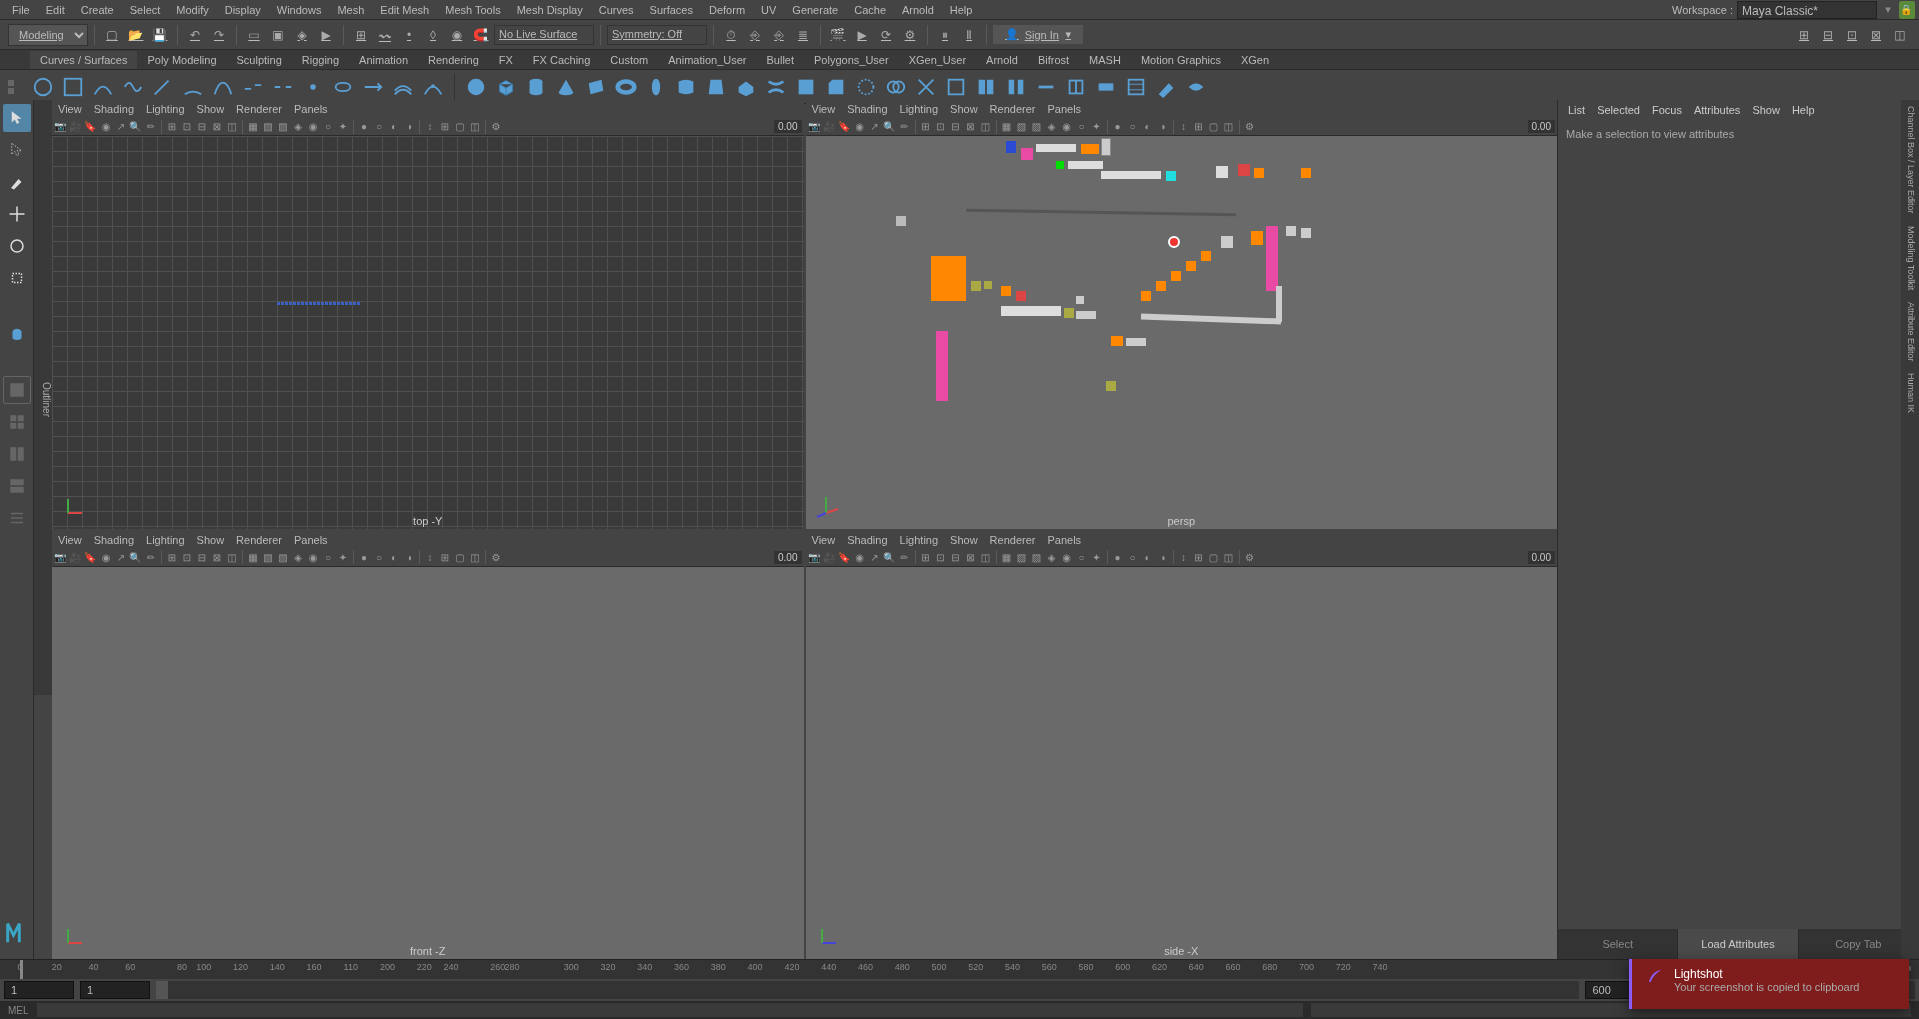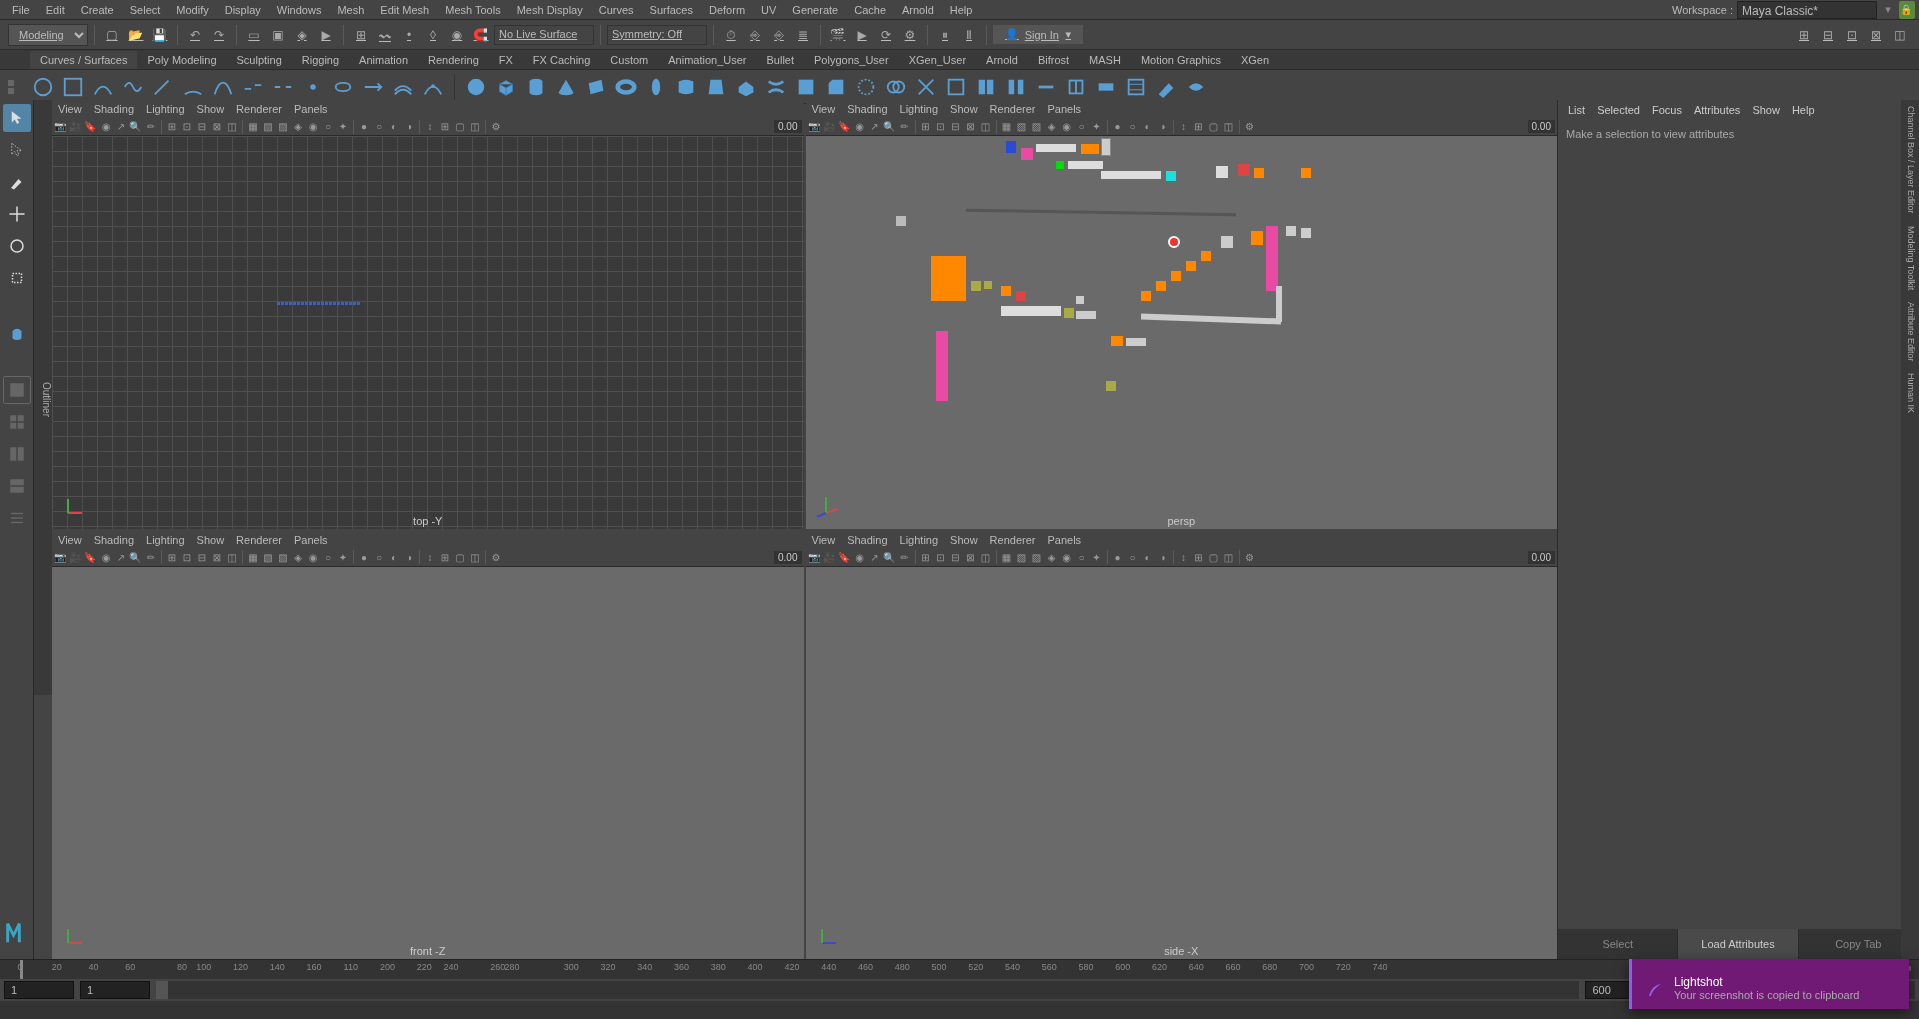--- a/index.html
+++ b/index.html
@@ -55,21 +55,21 @@
 .rst { writing-mode: vertical-rl; padding: 6px 3px; text-align: center;}
 
 .timeline-area { position: absolute; bottom: 0; left: 0; right: 0; height: 60px; background: #333;}
 .timeline-ruler { height: 20px; background: #333; position: relative; border-top: 1px solid #222; display: flex;}
 .timeline-input-row { height: 22px; background: #444; display: flex; align-items: center; padding: 0 4px; gap: 6px;}
 .time-field { background: #222; color: #bbb; border: 1px solid #111; padding: 2px 6px; width: 70px; font-size: 11px; height: 18px;}
 .time-slider { flex: 1; height: 18px; background: #333; position: relative;}
 .time-handle { position:absolute; left:0; width: 12px; height: 100%; background: #555;}
 .no-char { background: #333; padding: 2px 4px; font-size: 10px; width: 90px; height:18px; color:#bbb;}
 
-.toast { position: absolute; bottom: 10px; right: 10px; width: 280px; height: 50px; background: #701a75; border-left: 3px solid #8b5cf6; display: flex; align-items: flex-end; padding: 8px 12px; gap: 10px; box-shadow: 0 4px 12px rgba(0,0,0,0.5);}
+.toast { position: absolute; bottom: 10px; right: 10px; width: 280px; height: 50px; background: #7f1d1d; border-left: 3px solid #8b5cf6; display: flex; align-items: flex-start; padding: 8px 12px; gap: 10px; box-shadow: 0 4px 12px rgba(0,0,0,0.5);}
 .toast .icon { width: 20px; height: 20px; color: #8b5cf6;}
 .toast .text { display: flex; flex-direction: column; }
 .toast .title { color: #fff; font-size: 12px;}
 .toast .sub { color: #aaa; font-size: 11px;}
 
 .persp-obj { position: absolute; }
 .tick { position: absolute; top: 2px; font-size: 9px; color: #888; transform: translateX(-50%);}
 .playback { position: absolute; right: 4px; top: 2px; display: flex; gap: 2px;}
 .play-btn { width: 14px; height: 14px; color: #888;}
 </style>
@@ -833,20 +833,25 @@
     <input class="time-field" value="1" style="">
     <div class="time-slider">
         <div class="time-handle"></div>
       </div>
     <input class="time-field" value="600" style="">
     <input class="time-field" value="600" style="">
     <input class="time-field" value="600" style="">
     <span style="color:#888">▾</span>
     <div class="no-char">No Character Set</div>
   </div>
+  <div style="height:18px;background:#2a2a2a;display:flex;align-items:center;padding:0 8px">
+    <span style="color:#888;font-size:10px">MEL</span>
+    <div style="flex:1;margin:0 8px;height:14px;background:#3a3a3a"></div>
+    <div style="width:600px;height:14px;background:#3a3a3a"></div>
+  </div>
 </div>
 
 <div class="toast">
   <div class="icon"><svg viewBox="0 0 24 24">
         <path d="M20 4 C 14 4 8 10 6 18 L 8 18 C 10 12 14 8 20 4 Z" fill="#8b5cf6"></path>
       </svg></div>
   <div class="text">
     <div class="title">Lightshot</div>
     <div class="sub">Your screenshot is copied to clipboard</div>
   </div>

